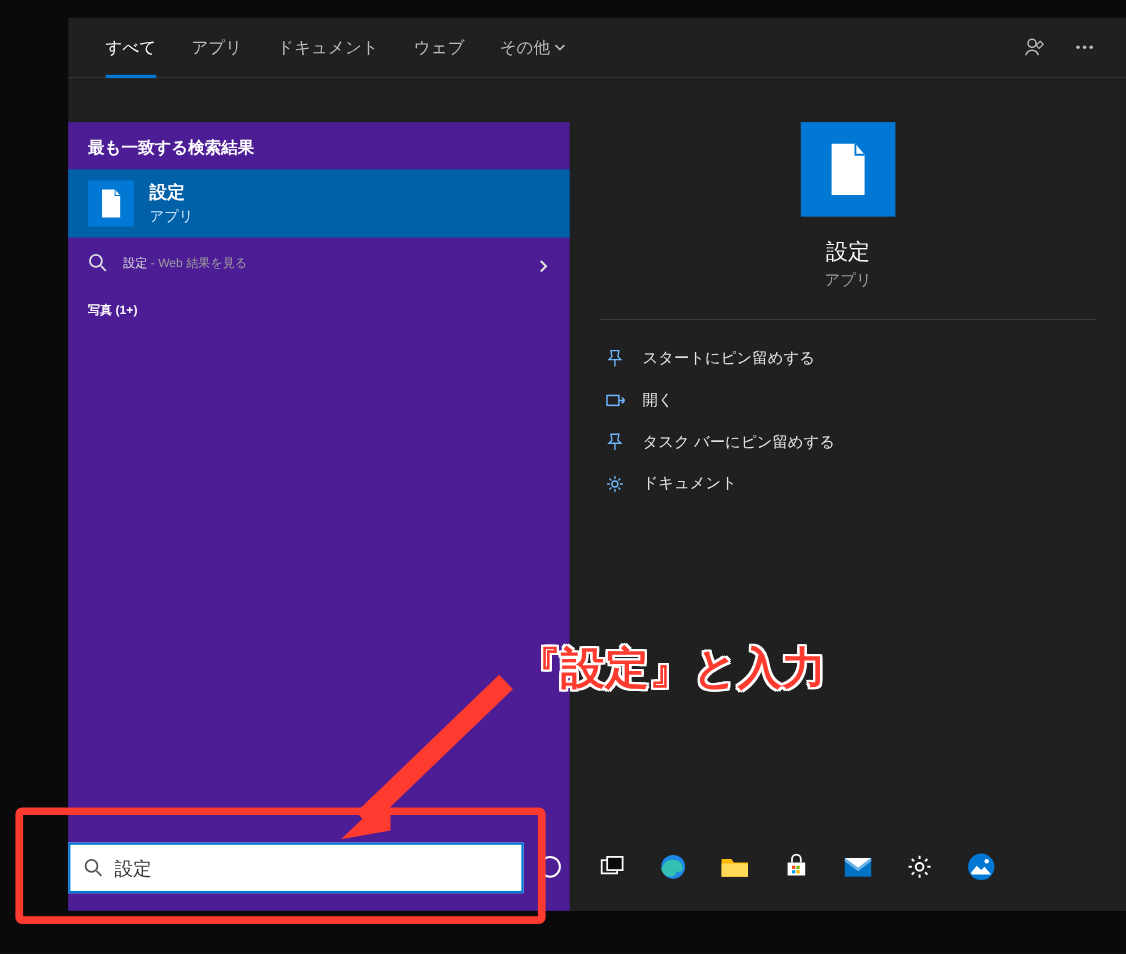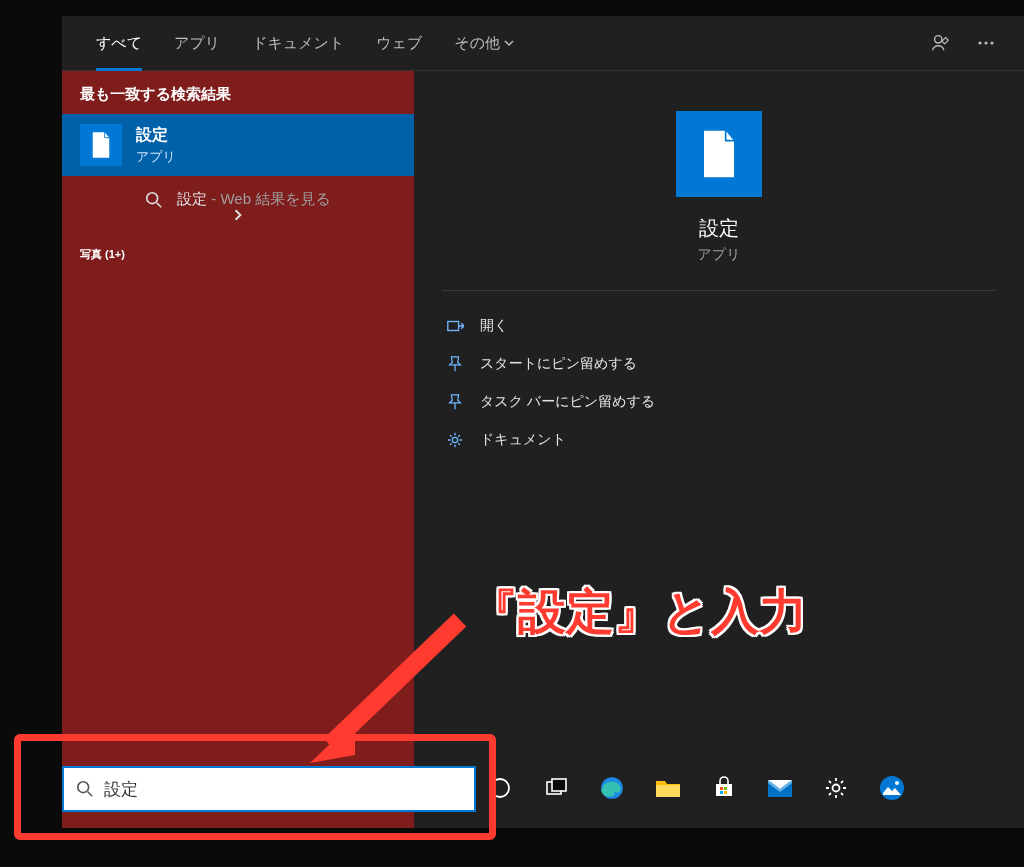--- a/index.html
+++ b/index.html
@@ -12,50 +12,50 @@
   .tab { color: #bdbdbd; font-size: 15px; padding: 0 16px; height: 55px; display: flex; align-items: center; cursor: pointer; position: relative; }
   .tab.active { color: #ffffff; }
   .tab.active::after { content:""; position:absolute; left:16px; right:16px; bottom:0; height:3px; background:#0078d4; }
   .tab-chevron { margin-left:4px; }
   .tabs-spacer { flex:1; }
   .tabs-right { display:flex; align-items:center; gap:24px; padding-right:10px; }
   .tabs-right .icon { color:#bdbdbd; cursor:pointer; }
 
   
   .panel-body { flex:1; display:flex; min-height:0; }
-  .left-col { width: 352px; background:#7f1d1d; display:flex; flex-direction:column; }
+  .left-col { width: 456px; background:#4c1d95; display:flex; flex-direction:column;margin-top:40px; }
   .right-col { flex:1; background:#202020; display:flex; flex-direction:column; }
 
   .section-header { color:#fff; font-size:15px; font-weight:600; padding:14px 18px 10px; }
 
   .best-match { display:flex; align-items:center; gap:14px; padding:10px 18px; background:#0060a8; cursor:pointer; }
   .best-match-icon { width:42px; height:42px; background:#0078d4; display:flex; align-items:center; justify-content:center; }
   .best-match-icon svg { width:22px; height:28px; }
   .best-match-text .title { color:#fff; font-weight:700; font-size:16px; }
   .best-match-text .subtitle { color:#d0e8ff; font-size:13px; margin-top:2px; }
 
-  .web-item { display:flex; align-items:center; justify-content:space-between; padding:14px 18px; cursor:pointer; color:#e0e0e0; font-size:15px;flex-direction:column; }
+  .web-item { display:flex; align-items:flex-end; justify-content:space-between; padding:14px 18px; cursor:pointer; color:#e0e0e0; font-size:11px; }
   .web-item-left { display:flex; align-items:center; gap:14px; }
   .web-item-label .dim { color:#9e9e9e; }
 
   .cat-item { padding:12px 18px; color:#fff; font-size:11px; font-weight:600; cursor:pointer; }
 
   
   .preview-head { display:flex; flex-direction:column; align-items:center; padding:40px 0 26px; border-bottom:1px solid #3a3a3a; margin:0 28px; }
   .preview-icon { width:86px; height:86px; background:#0078d4; display:flex; align-items:center; justify-content:center; }
   .preview-icon svg { width:40px; height:52px; }
   .preview-title { color:#fff; font-size:20px; margin-top:18px; }
   .preview-sub { color:#a0a0a0; font-size:14px; margin-top:4px; }
 
   .actions { padding:16px 28px; display:flex; flex-direction:column; }
   .action { display:flex; align-items:center; gap:16px; color:#e6e6e6; font-size:14px; padding:10px 4px; cursor:pointer; }
   .action .aicon { width:18px; height:18px; display:flex; align-items:center; justify-content:center; color:#6fb7ff; }
 
   
-  .anno-text { position:absolute; left:470px; top:580px; color:#ff3b30; font-size:48px; font-weight:800; text-shadow: -2px 0 #fff, 2px 0 #fff, 0 -2px #fff, 0 2px #fff, -2px -2px #fff, 2px 2px #fff, -2px 2px #fff, 2px -2px #fff; white-space:nowrap; }
+  .anno-text { position:absolute; left:470px; top:580px; color:#ff3b30; font-size:40px; font-weight:800; text-shadow: -2px 0 #fff, 2px 0 #fff, 0 -2px #fff, 0 2px #fff, -2px -2px #fff, 2px 2px #fff, -2px 2px #fff, 2px -2px #fff; white-space:nowrap; }
   .anno-arrow { position:absolute; left:300px; top:605px; pointer-events:none; }
   .anno-box { position:absolute; left:14px; top:734px; width:482px; height:106px; border:7px solid #ff3b30; border-radius:6px; pointer-events:none; }
 
   
   .search-box { position:absolute; left:62px; top:766px; width:414px; height:46px; background:#ffffff; border:2px solid #0078d4; display:flex; align-items:center; padding:0 12px; }
   .search-box input { flex:1; border:none; outline:none; font-size:17px; color:#333; background:transparent; }
   .sb-icon { color:#555; margin-right:10px; }
 
   
   .taskbar { position:absolute; left:476px; top:764px; right:0; height:48px; display:flex; align-items:center; gap:28px; padding-left:10px; }
@@ -156,33 +156,33 @@
               <path d="M16 1v6h5" fill="none" stroke="#0078d4" stroke-width="1"></path>
             </svg>
         </div>
         <div class="preview-title">設定</div>
         <div class="preview-sub">アプリ</div>
       </div>
       <div class="actions">
         <div class="action">
           <span class="aicon">
             <svg width="18" height="18" viewBox="0 0 20 20">
+                <path d="M6 2h8l-1 6 3 3H4l3-3z M10 11v7" stroke="#6fb7ff" fill="none" stroke-width="1.4"></path>
+              </svg>
+          </span>
+          <span>スタートにピン留めする</span>
+        </div>
+        <div class="action">
+          <span class="aicon">
+            <svg width="18" height="18" viewBox="0 0 20 20">
                 <rect x="2" y="5" width="12" height="10" stroke="#6fb7ff" fill="none" stroke-width="1.5"></rect>
                 <path d="M14 10 h5 M17 7 l3 3 -3 3" stroke="#6fb7ff" fill="none" stroke-width="1.5"></path>
               </svg>
           </span>
           <span>開く</span>
-        </div>
-        <div class="action">
-          <span class="aicon">
-            <svg width="18" height="18" viewBox="0 0 20 20">
-                <path d="M6 2h8l-1 6 3 3H4l3-3z M10 11v7" stroke="#6fb7ff" fill="none" stroke-width="1.4"></path>
-              </svg>
-          </span>
-          <span>スタートにピン留めする</span>
         </div>
         <div class="action">
           <span class="aicon">
             <svg width="18" height="18" viewBox="0 0 20 20">
                 <path d="M6 2h8l-1 6 3 3H4l3-3z M10 11v7" stroke="#6fb7ff" fill="none" stroke-width="1.4"></path>
               </svg>
           </span>
           <span>タスク バーにピン留めする</span>
         </div>
         <div class="action">

